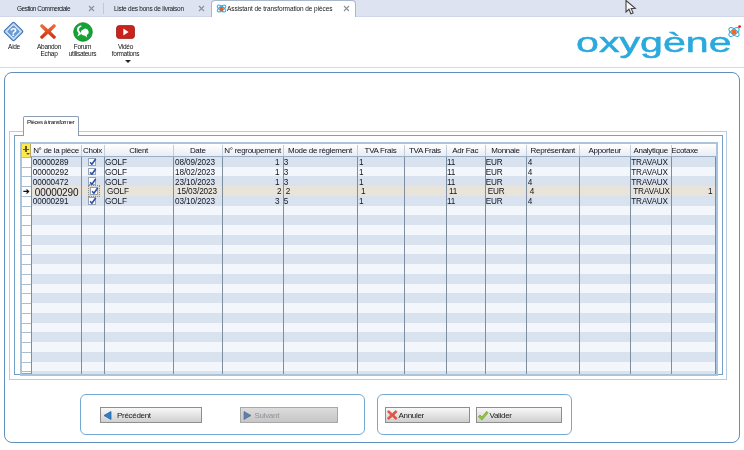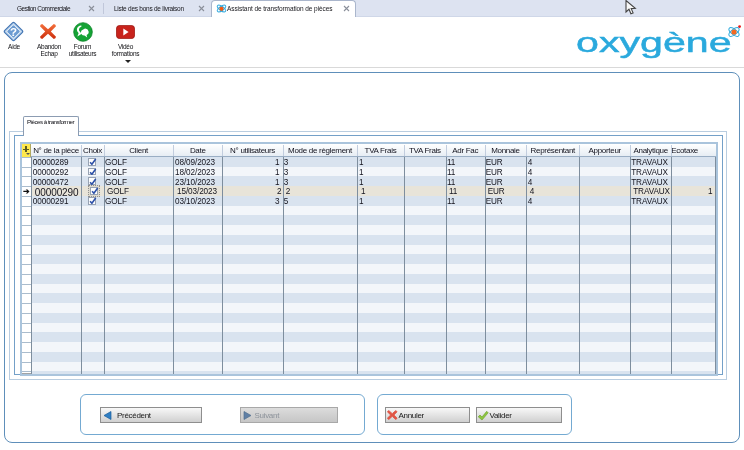--- a/index.html
+++ b/index.html
@@ -100,21 +100,21 @@
 <div class="abs" style="left:0;top:0;width:694.5px;height:230px;overflow:hidden;position:absolute;">
 <div class="abs" style="left:0;top:0;width:694.5px;height:12.9px;background:linear-gradient(#ffffff,#e7edf4);border-bottom:1px solid #9aaec4;"></div>
 <div class="abs" style="left:0;top:0;width:9.5px;height:12.9px;background:#ffe84d;border-right:1px solid #b0a860;"></div>
 <div class="abs" style="left:1.5px;top:4.5px;width:6px;height:1.8px;background:#5a5a20;"></div>
 <div class="abs" style="left:3.6px;top:2.4px;width:1.8px;height:6px;background:#5a5a20;"></div>
 <div class="abs" style="left:4.6px;top:9px;width:0;height:0;border-left:2px solid transparent;border-right:2px solid transparent;border-top:2.5px solid #555;"></div>
 <div class="abs t" style="left:9.5px;top:1.9px;width:50.0px;text-align:center;font-size:8px;letter-spacing:-0.3px;color:#10101c;">N° de la pièce</div>
 <div class="abs t" style="left:59.5px;top:1.9px;width:23.0px;text-align:center;font-size:8px;letter-spacing:-0.3px;color:#10101c;">Choix</div>
 <div class="abs t" style="left:82.5px;top:1.9px;width:69.30000000000001px;text-align:center;font-size:8px;letter-spacing:-0.3px;color:#10101c;">Client</div>
 <div class="abs t" style="left:151.8px;top:1.9px;width:48.89999999999998px;text-align:center;font-size:8px;letter-spacing:-0.3px;color:#10101c;">Date</div>
-<div class="abs t" style="left:200.7px;top:1.9px;width:60.80000000000001px;text-align:center;font-size:8px;letter-spacing:-0.3px;color:#10101c;">N° utilisateurs</div>
+<div class="abs t" style="left:200.7px;top:1.9px;width:60.80000000000001px;text-align:center;font-size:8px;letter-spacing:-0.3px;color:#10101c;">N° regroupement</div>
 <div class="abs t" style="left:261.5px;top:1.9px;width:74.0px;text-align:center;font-size:8px;letter-spacing:-0.3px;color:#10101c;">Mode de règlement</div>
 <div class="abs t" style="left:335.5px;top:1.9px;width:47.0px;text-align:center;font-size:8px;letter-spacing:-0.3px;color:#10101c;">TVA Frais</div>
 <div class="abs t" style="left:382.5px;top:1.9px;width:41.69999999999999px;text-align:center;font-size:8px;letter-spacing:-0.3px;color:#10101c;">TVA Frais</div>
 <div class="abs t" style="left:424.2px;top:1.9px;width:39.0px;text-align:center;font-size:8px;letter-spacing:-0.3px;color:#10101c;">Adr Fac</div>
 <div class="abs t" style="left:463.2px;top:1.9px;width:41.5px;text-align:center;font-size:8px;letter-spacing:-0.3px;color:#10101c;">Monnaie</div>
 <div class="abs t" style="left:504.7px;top:1.9px;width:53.099999999999966px;text-align:center;font-size:8px;letter-spacing:-0.3px;color:#10101c;">Représentant</div>
 <div class="abs t" style="left:557.8px;top:1.9px;width:50.90000000000009px;text-align:center;font-size:8px;letter-spacing:-0.3px;color:#10101c;">Apporteur</div>
 <div class="abs t" style="left:608.7px;top:1.9px;width:41.0px;text-align:center;font-size:8px;letter-spacing:-0.3px;color:#10101c;">Analytique</div>
 <div class="abs t" style="left:649.7px;top:1.9px;width:44.799999999999955px;text-align:left;font-size:8px;letter-spacing:-0.3px;color:#10101c;">Ecotaxe</div>
 <div class="abs" style="left:59.5px;top:1px;width:1px;height:11px;background:#c2cdde;"></div>

